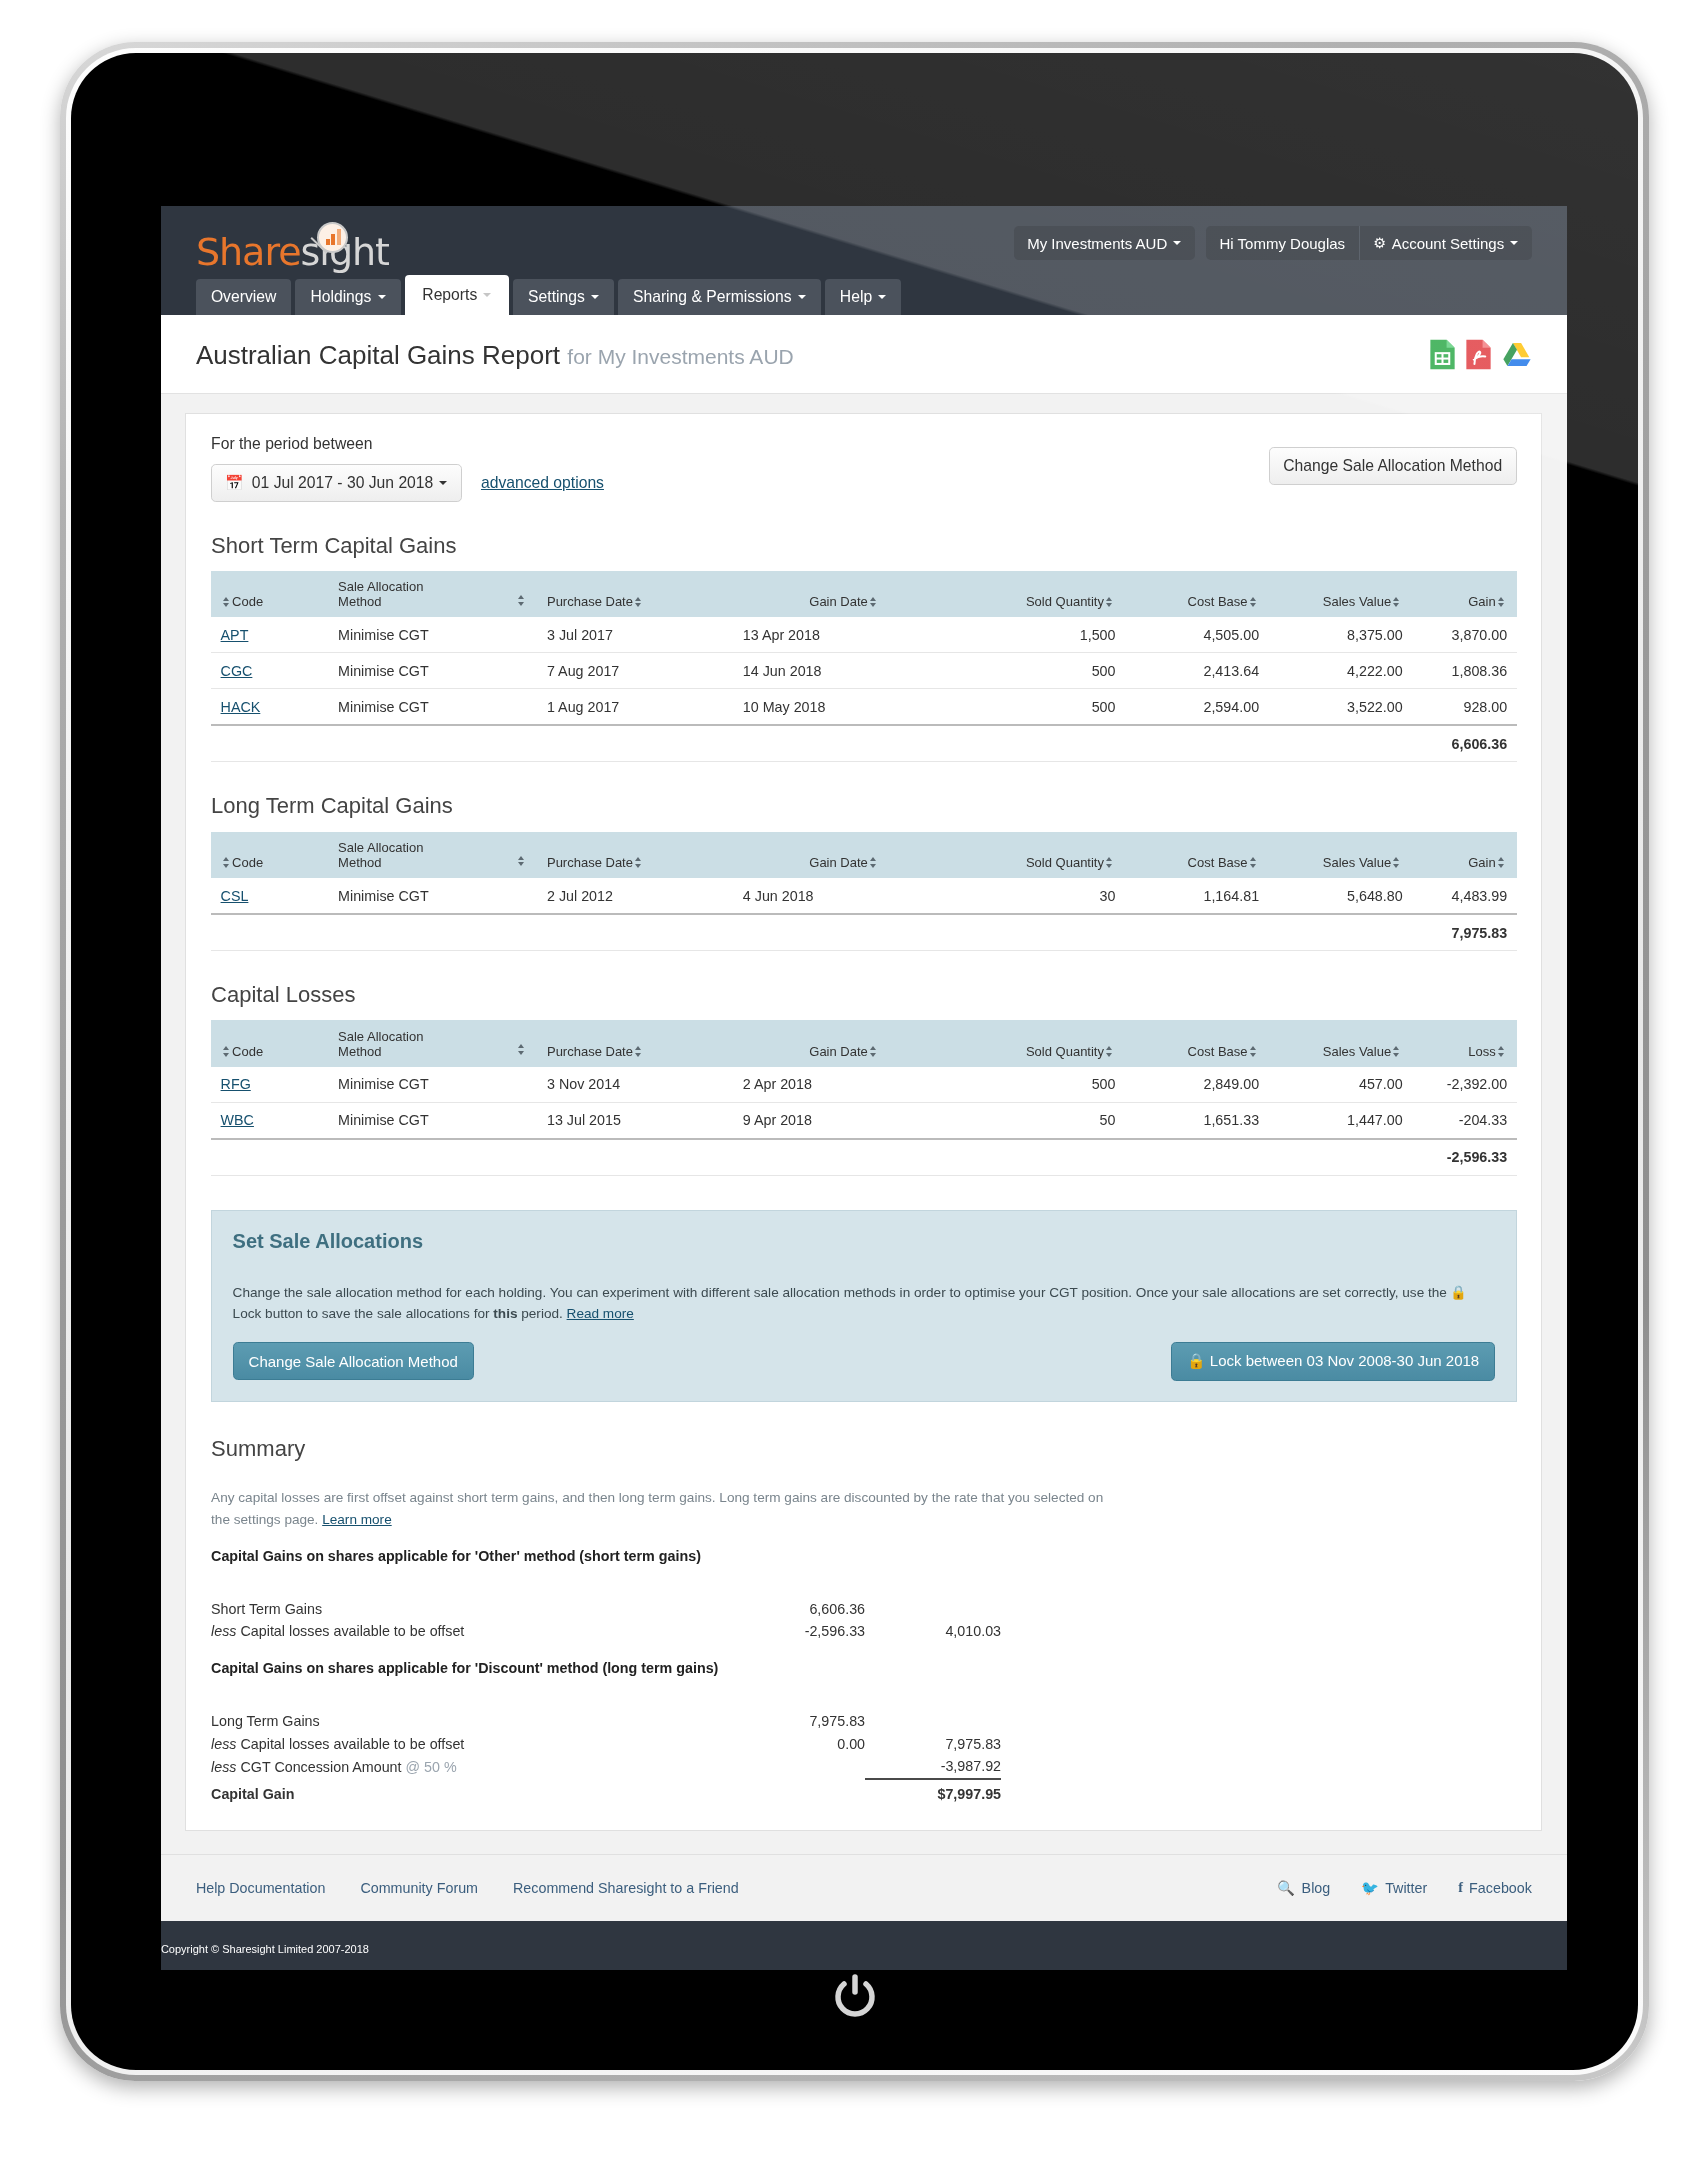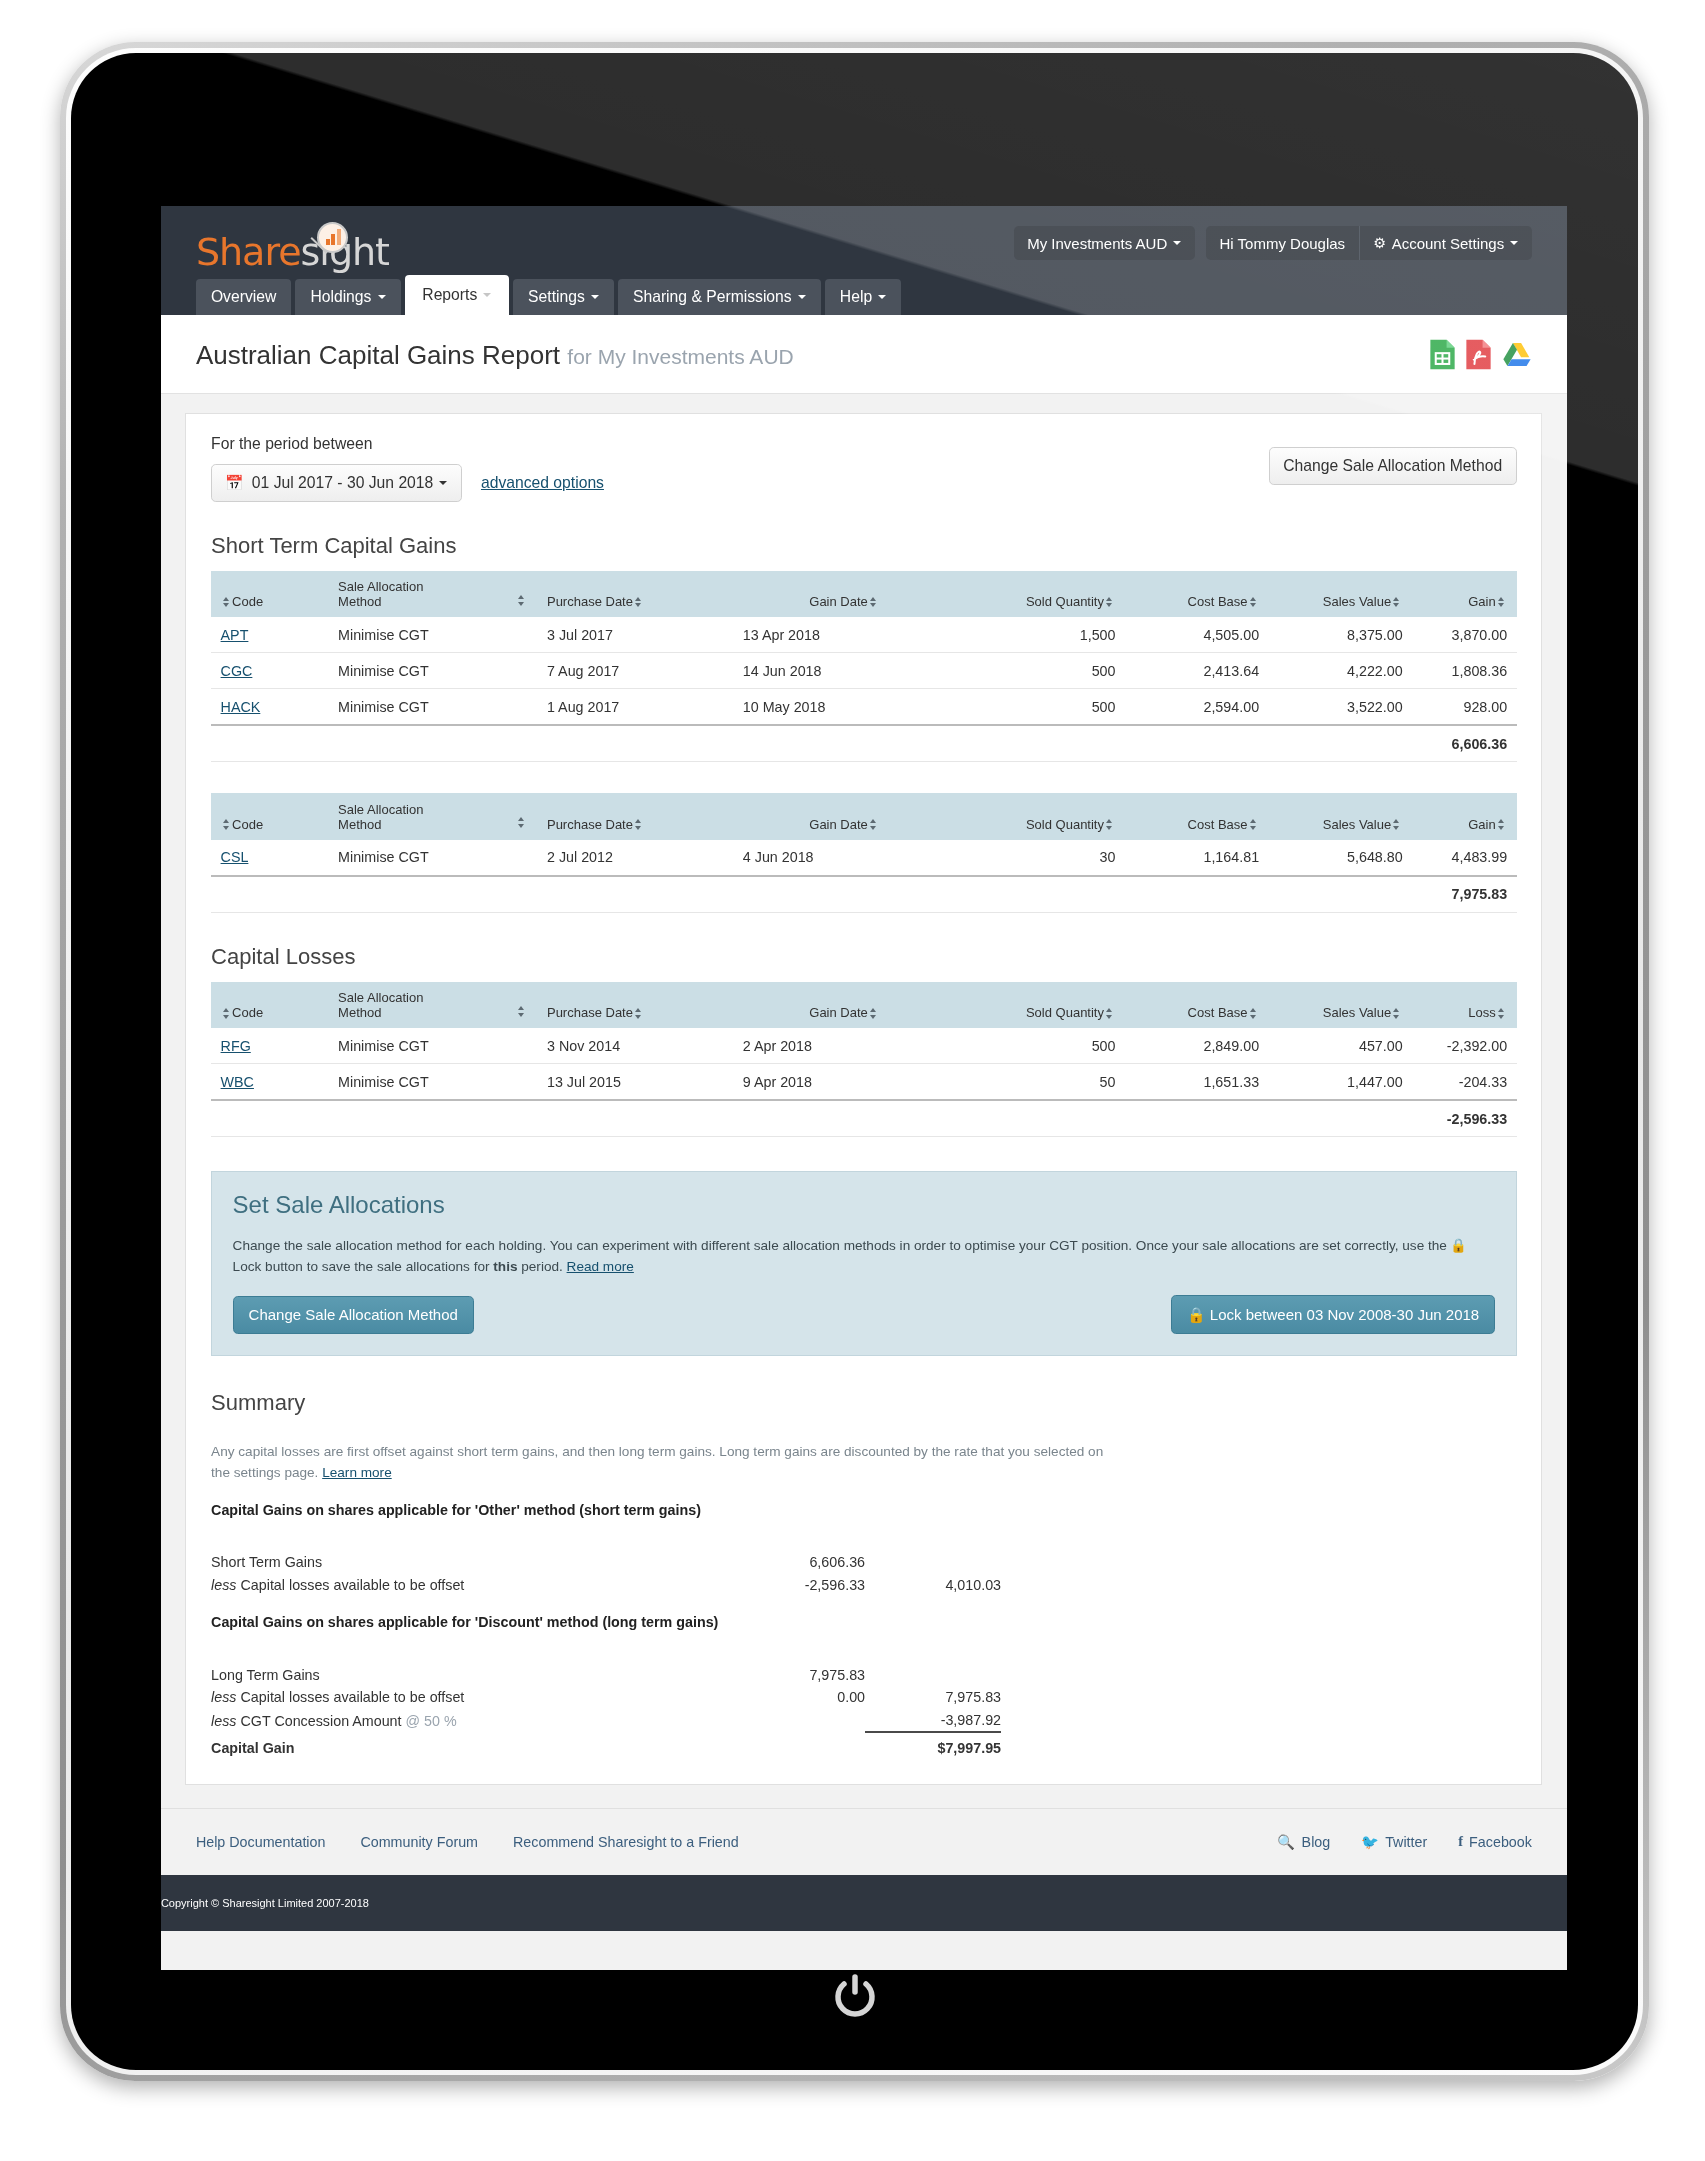--- a/index.html
+++ b/index.html
@@ -267,21 +267,21 @@
   .th-r { text-align: right; }
   .th-l { text-align: left; }
 
   
   .alloc-panel {
     margin-top: 34px;
     background: #d5e4ea;
     border: 0.7px solid #c2d5dd;
     padding: 19px 20.5px 20.5px 20.5px;
   }
-  .alloc-head { font-size: 24px; color: #3f6f80; margin-bottom: 16px; font-weight: 400; }
+  .alloc-head { font-size: 20px; color: #3f6f80; margin-bottom: 29px; font-weight: 700; }
   .alloc-desc { font-size: 13.6px; color: #3c4a50; line-height: 1.55; max-width: 1282px; }
   .alloc-desc b { font-weight: bold; }
   .alloc-desc .link-ul { font-size: 13.6px; }
   .alloc-btns {
     display: flex; justify-content: space-between; align-items: center;
     margin-top: 17.7px;
   }
   .btn-teal {
     background: linear-gradient(#5d9cb2, #4a8ba3);
     border: 0.7px solid #3c7c94;
@@ -510,20 +510,21 @@
                   </tr>
                   <tr class="totalrow">
                     <td colspan="7"></td>
                     <td class="c-gain">6,606.36</td>
                   </tr>
                 </tbody>
               </table>
             </div>
 
             <div class="section">
+              <div class="section-title">Long Term Capital Gains</div>
               <table class="rpt">
                 <thead>
                   <tr>
                     <th class="c-code th-l"><span class="sortarrow"></span><span>Code</span></th>
                     <th class="c-method th-l"><span class="th-sub">Sale Allocation</span><span>Method</span><span class="sortarrow" style="float:right"></span></th>
                     <th class="c-pdate th-l"><span>Purchase Date</span><span class="sortarrow"></span></th>
                     <th class="c-gdate" style="text-align:center"><span>Gain Date</span><span class="sortarrow"></span></th>
                     <th class="c-qty th-r"><span>Sold Quantity</span><span class="sortarrow"></span></th>
                     <th class="c-cost th-r"><span>Cost Base</span><span class="sortarrow"></span></th>
                     <th class="c-sales th-r"><span>Sales Value</span><span class="sortarrow"></span></th>

